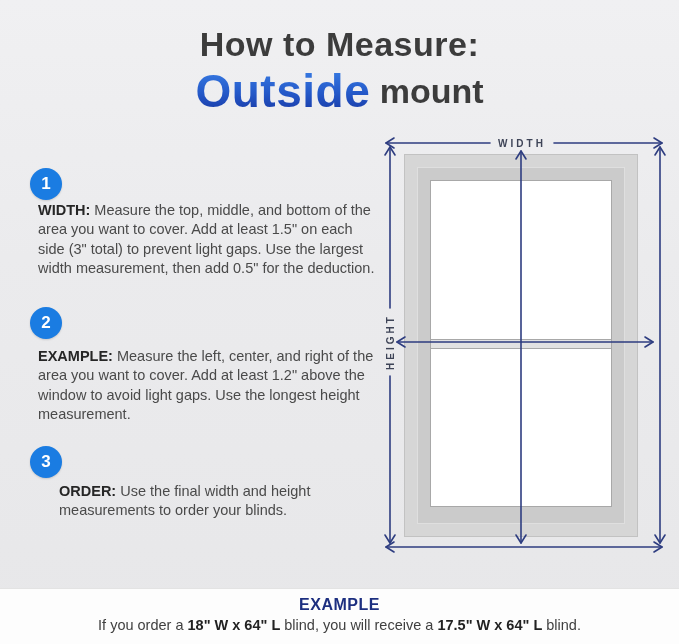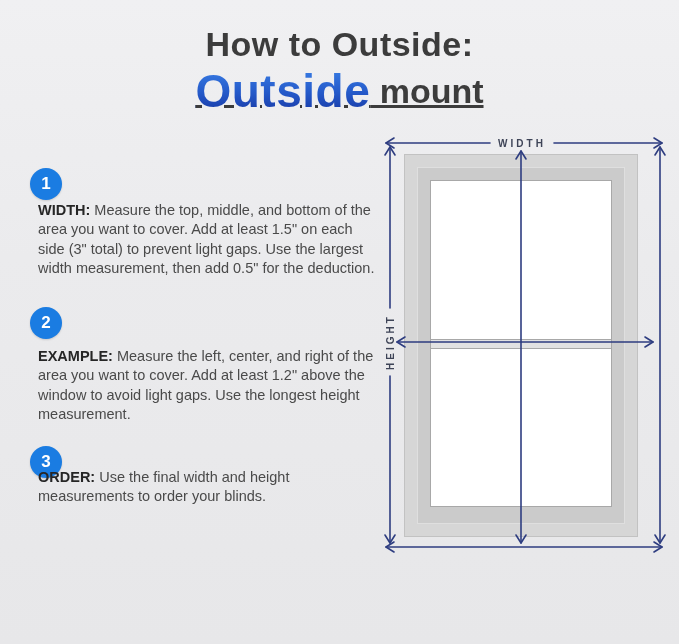--- a/index.html
+++ b/index.html
@@ -6,21 +6,21 @@
   .canvas {
     position: relative;
     width: 679px; height: 644px;
     overflow: hidden;
     font-family: "Liberation Sans", sans-serif;
     background: linear-gradient(180deg, #f0f0f2 0%, #ebebed 40%, #e7e7e9 100%);
   }
   
   .title-block { position: absolute; top: 26px; left: 0; width: 679px; text-align: center; }
   .title-line1 { font-size: 34px; font-weight: 600; color: #3c3c3c; letter-spacing: 0.5px; line-height: 1.1; }
-  .title-line2 { margin-top: 2px; font-size: 34px; font-weight: 600; color: #3c3c3c; line-height: 1.15; text-decoration: underline; }
+  .title-line2 { margin-top: 2px; font-size: 34px; font-weight: 600; color: #3c3c3c; line-height: 1.15; }
   .title-highlight {
     font-size: 46px; font-weight: 800; letter-spacing: 0.5px;
     background: linear-gradient(180deg, #3b82e8 0%, #2458c8 55%, #16339e 100%);
     -webkit-background-clip: text; background-clip: text;
     -webkit-text-fill-color: transparent; color: transparent;
     vertical-align: -4px;
   }
   
   .step-circle {
     position: absolute; left: 30px; width: 32px; height: 32px; border-radius: 50%;
@@ -28,21 +28,21 @@
     display: flex; align-items: center; justify-content: center;
     box-shadow: 0 1px 2px rgba(0,0,0,0.15);
   }
   .step-text {
     position: absolute; left: 38px; width: 342px;
     font-size: 14.5px; line-height: 1.33; color: #4a4a4a;
   }
   .step-text b { color: #262626; font-weight: bold; }
   #circle-1 { top: 168px; } #text-1 { top: 201px; }
   #circle-2 { top: 307px; } #text-2 { top: 347px; }
-  #circle-3 { top: 446px; } #text-3 { top: 468px; }
+  #circle-3 { top: 446px; } #text-3 { top: 482px; margin-left: 21px; }
   
   .win-outer {
     position: absolute; left: 404px; top: 154px; width: 232px; height: 381px;
     background: #d6d6d6; border: 1px solid #c2c2c2;
   }
   .win-inner {
     position: absolute; left: 12px; top: 12px; right: 12px; bottom: 12px;
     background: #cbcbcb; border: 1px solid #dfdfdf;
   }
   .win-pane {
@@ -63,21 +63,21 @@
   .example-heading { margin-top: 7px; font-size: 16px; font-weight: bold; color: #1d2f80; letter-spacing: 0.5px; }
   .example-line { margin-top: 3px; font-size: 14.5px; color: #3f3f3f; }
   .example-line b { color: #222222; }
 </style>
 </head>
 <body>
 
 <div class="canvas">
 
   <div class="title-block">
-    <div class="title-line1">How to Outside:</div>
+    <div class="title-line1">How to Measure:</div>
     <div class="title-line2"><span class="title-highlight">Outside</span><span> mount</span></div>
   </div>
 
   <div class="step-circle" id="circle-1">1</div>
   <div class="step-text" id="text-1"><b>WIDTH:</b><span> Measure the top, middle, and bottom of the area you want to cover. Add at least 1.5" on each side (3" total) to prevent light gaps. Use the largest width measurement, then add 0.5" for the deduction.</span></div>
 
   <div class="step-circle" id="circle-2">2</div>
   <div class="step-text" id="text-2"><b>EXAMPLE:</b><span> Measure the left, center, and right of the area you want to cover. Add at least 1.2" above the window to avoid light gaps. Use the longest height measurement.</span></div>
 
   <div class="step-circle" id="circle-3">3</div>
@@ -117,14 +117,18 @@
       <path d="M516,535 L521,543 L526,535"></path>
 
       <path d="M397,342 H653"></path>
       <path d="M405,337 L397,342 L405,347"></path>
       <path d="M645,337 L653,342 L645,347"></path>
     </g>
     <text class="dim-label" x="522" y="147" text-anchor="middle">WIDTH</text>
     <text class="dim-label" x="390" y="346" text-anchor="middle" transform="rotate(-90 390 342)">HEIGHT</text>
   </svg>
 
+  <div class="footer-band">
+    <div class="example-heading">EXAMPLE</div>
+    <div class="example-line"><span>If you order a </span><b>18" W x 64" L</b><span> blind, you will receive a </span><b>17.5" W x 64" L</b><span> blind.</span></div>
+  </div>
 
 </div>
 
 </body></html>

